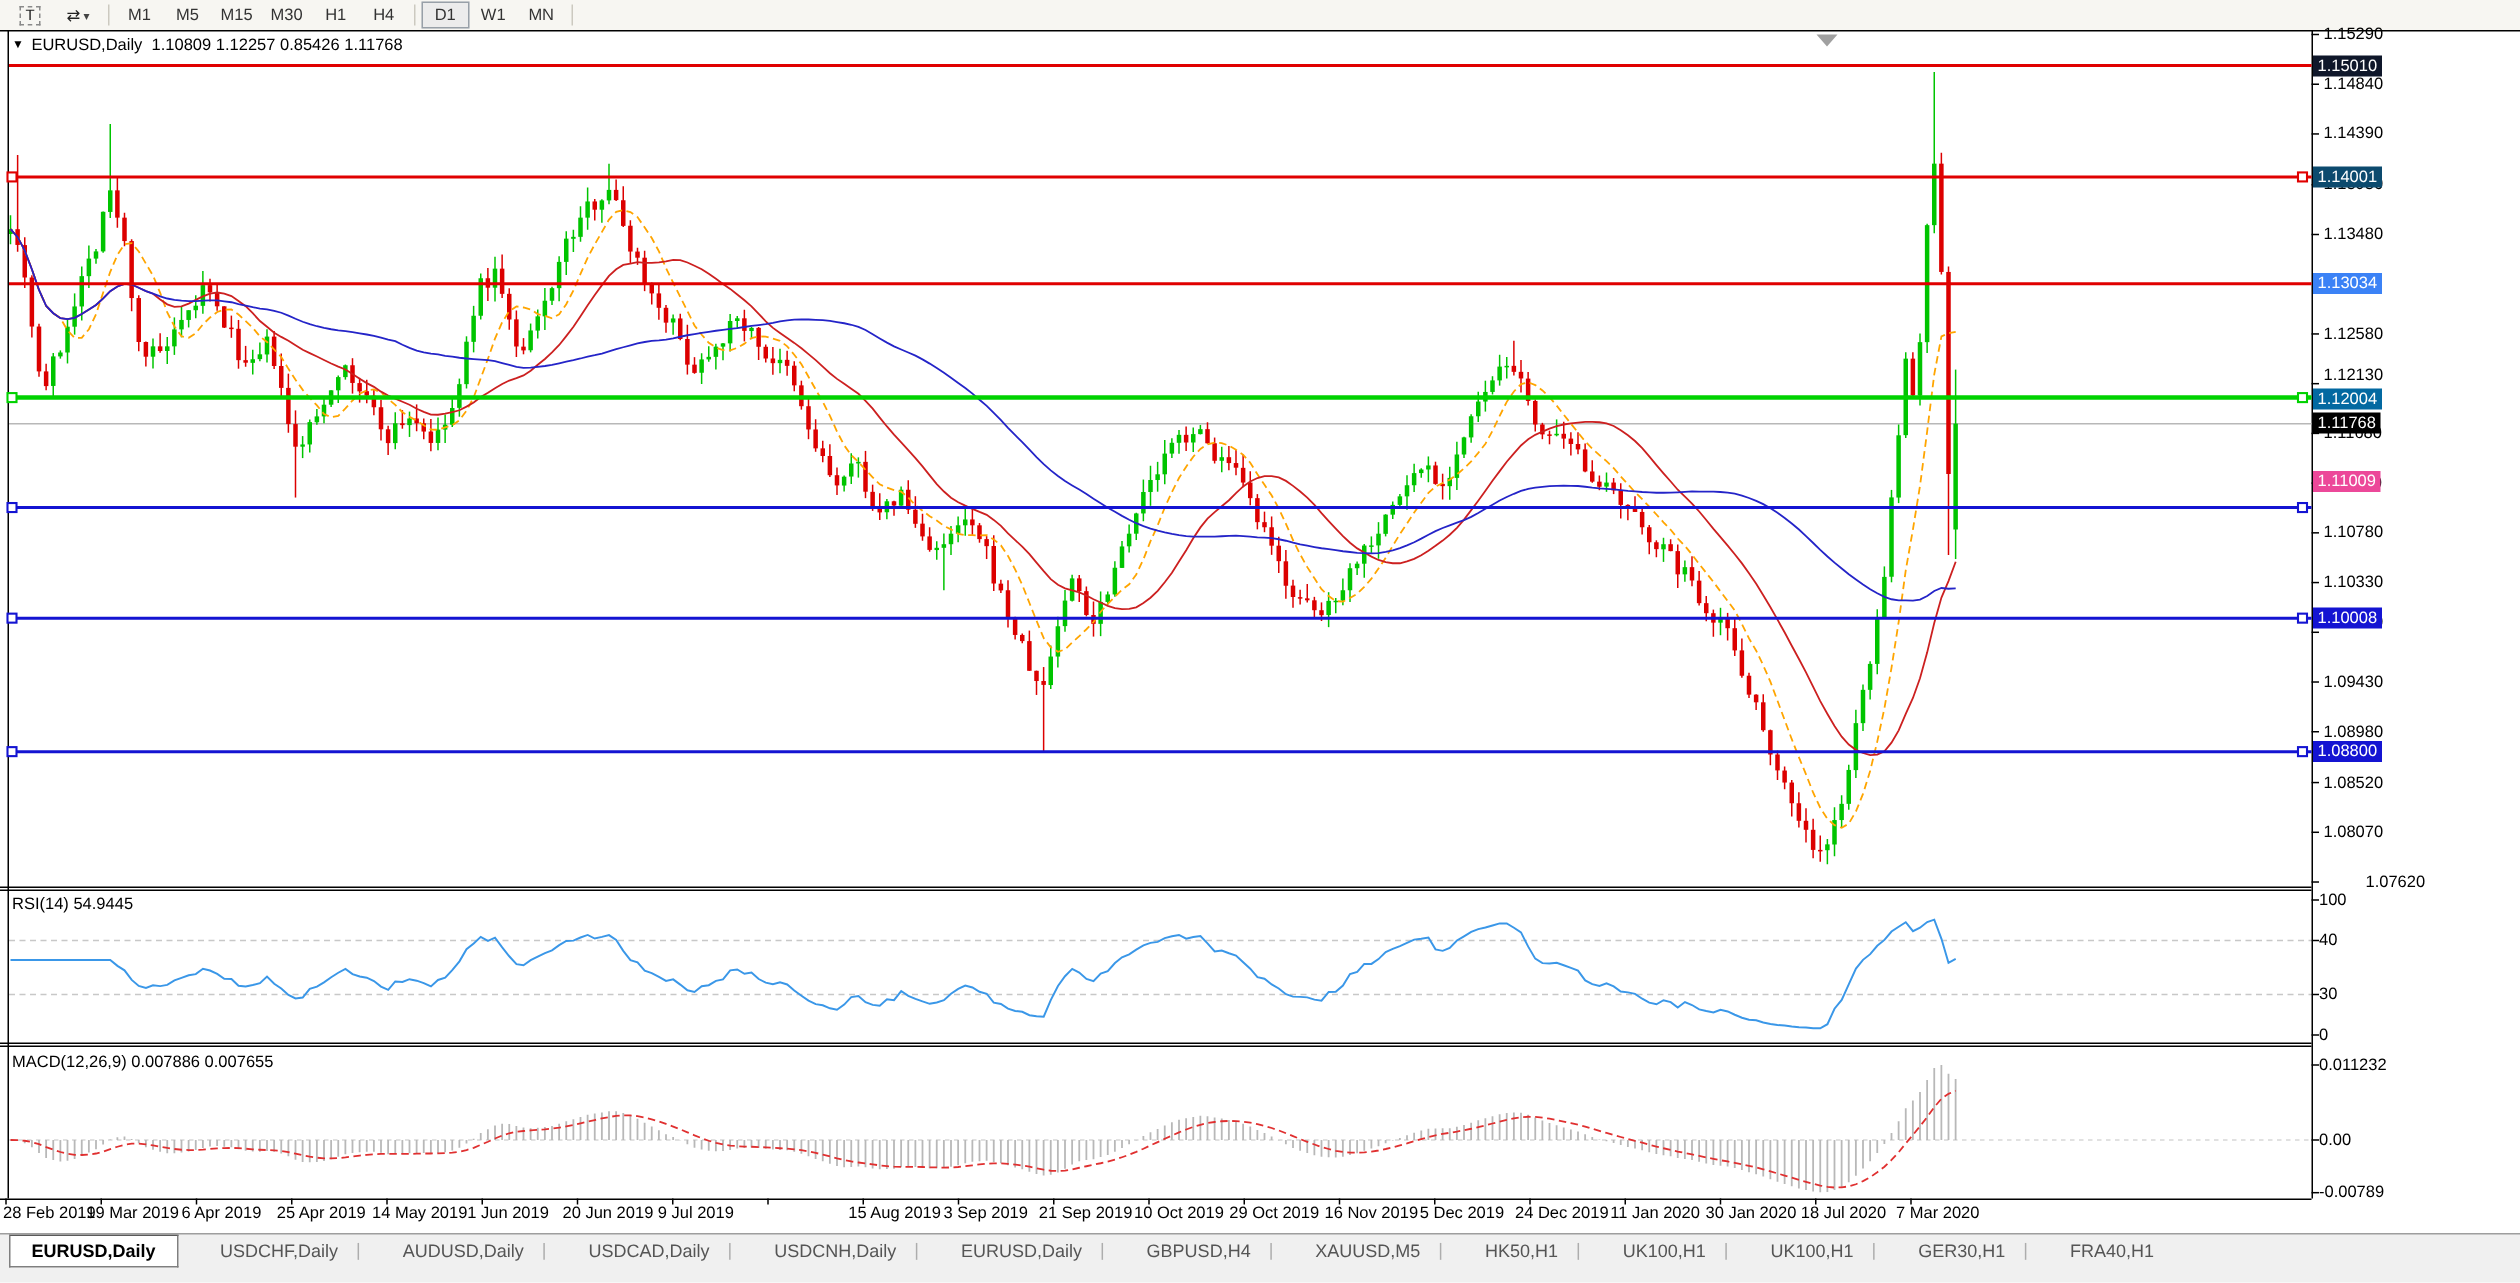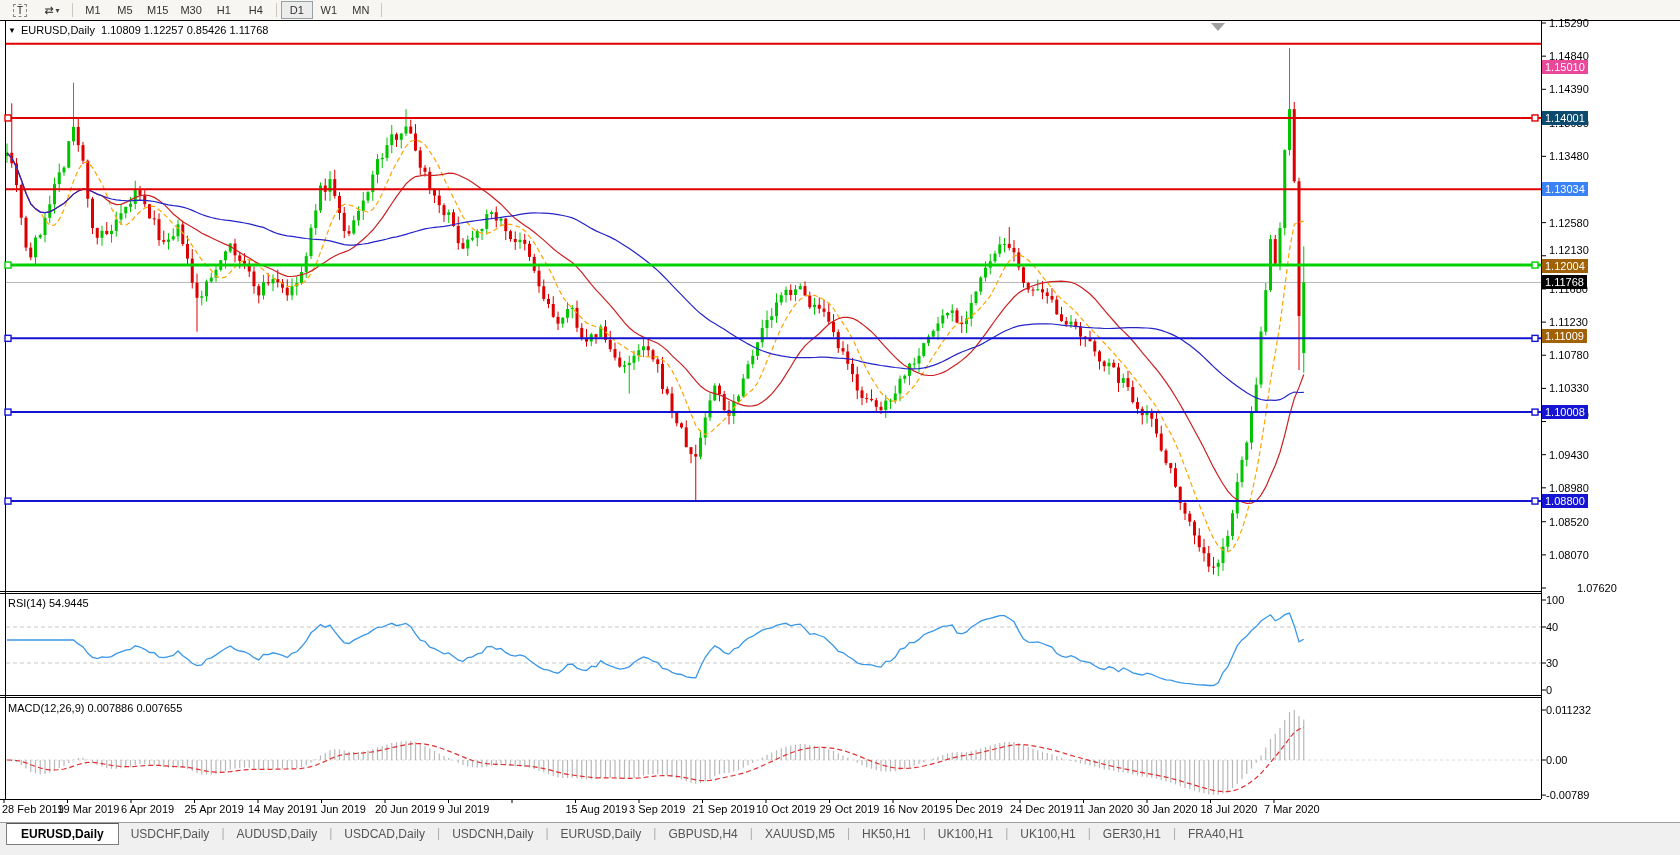--- a/index.html
+++ b/index.html
@@ -22,21 +22,21 @@
   .chart-title .tri{font-size:8px;margin-right:5px;position:relative;top:-1px;}
   .pane-label{position:absolute;left:8px;font-size:11px;color:#000;}
   .axis-label{position:absolute;left:1549px;font-size:11px;color:#000;transform:translateY(-50%);white-space:nowrap;}
   .rsi-tick,.macd-tick{position:absolute;left:1546px;font-size:11px;color:#000;transform:translateY(-50%);}
   .axis-badge{position:absolute;left:1542px;font-size:11px;height:14px;line-height:14px;
     padding:0 3px;color:#fff;transform:translateY(-50%);white-space:nowrap;}
   .date-label{position:absolute;top:803px;font-size:11px;color:#000;white-space:nowrap;}
   
   .tabbar{position:absolute;left:0;top:822px;width:1680px;height:33px;background:#F0F0F0;
     border-top:1px solid #9E9E9E;display:flex;align-items:flex-start;padding-left:6px;box-sizing:border-box;}
-  .tab{font-size:12px;color:#555;padding:3px 12px 2px 12px;height:16px;display:flex;align-items:center;cursor:default;}
+  .tab{font-size:12px;color:#555;padding:3px 12px 2px 28px;height:16px;display:flex;align-items:center;cursor:default;}
   .tab.active{background:#FFF;border:1px solid #7F7F7F;border-top-color:#5a5a5a;color:#000;font-weight:bold;
     margin-top:0;padding:2px 14px;}
   .tabsep{color:#ADADAD;font-size:12px;margin-top:3px;}
 </style>
 </head>
 <body>
 
 <div class="stage">
 
   <div class="toolbar">
@@ -1005,25 +1005,25 @@
         <div class="axis-label" style="top: 521.711px;">1.08520</div>
         <div class="axis-label" style="top: 554.86px;">1.08070</div>
         <div class="axis-label" style="top: 588.009px; margin-left: 28px;">1.07620</div>
         <div class="rsi-tick" style="top: 600px;">100</div>
         <div class="rsi-tick" style="top: 627px;">40</div>
         <div class="rsi-tick" style="top: 663px;">30</div>
         <div class="rsi-tick" style="top: 690px;">0</div>
         <div class="macd-tick" style="top: 710px;">0.011232</div>
         <div class="macd-tick" style="top: 760px;">0.00</div>
         <div class="macd-tick" style="top: 795.123px;">-0.00789</div>
-        <div class="axis-badge" style="top: 43.6262px; background: #ec4899; margin-top: 23px;">1.15010</div>
+        <div class="axis-badge" style="top: 43.6262px; background: #0f172a;">1.15010</div>
         <div class="axis-badge" style="top: 117.954px; background: #0c4a6e;">1.14001</div>
         <div class="axis-badge" style="top: 189.188px; background: #3b82f6;">1.13034</div>
-        <div class="axis-badge" style="top: 266px; background: #a16207;">1.12004</div>
-        <div class="axis-badge" style="top: 336px; background: #a16207;">1.11009</div>
+        <div class="axis-badge" style="top: 266px; background: #0369a1;">1.12004</div>
+        <div class="axis-badge" style="top: 321px; background: #ec4899;">1.11009</div>
         <div class="axis-badge" style="top: 412.098px; background: rgb(20, 20, 210);">1.10008</div>
         <div class="axis-badge" style="top: 501.085px; background: rgb(20, 20, 210);">1.08800</div>
         <div class="axis-badge" style="top: 282.448px; background: rgb(0, 0, 0);">1.11768</div>
       </div>
     <div id="date-labels">
         <div class="date-label" style="left: 2px;">28 Feb 2019</div>
         <div class="date-label" style="left: 57.5px;">19 Mar 2019</div>
         <div class="date-label" style="left: 121px;">6 Apr 2019</div>
         <div class="date-label" style="left: 184.5px;">25 Apr 2019</div>
         <div class="date-label" style="left: 248px;">14 May 2019</div>

